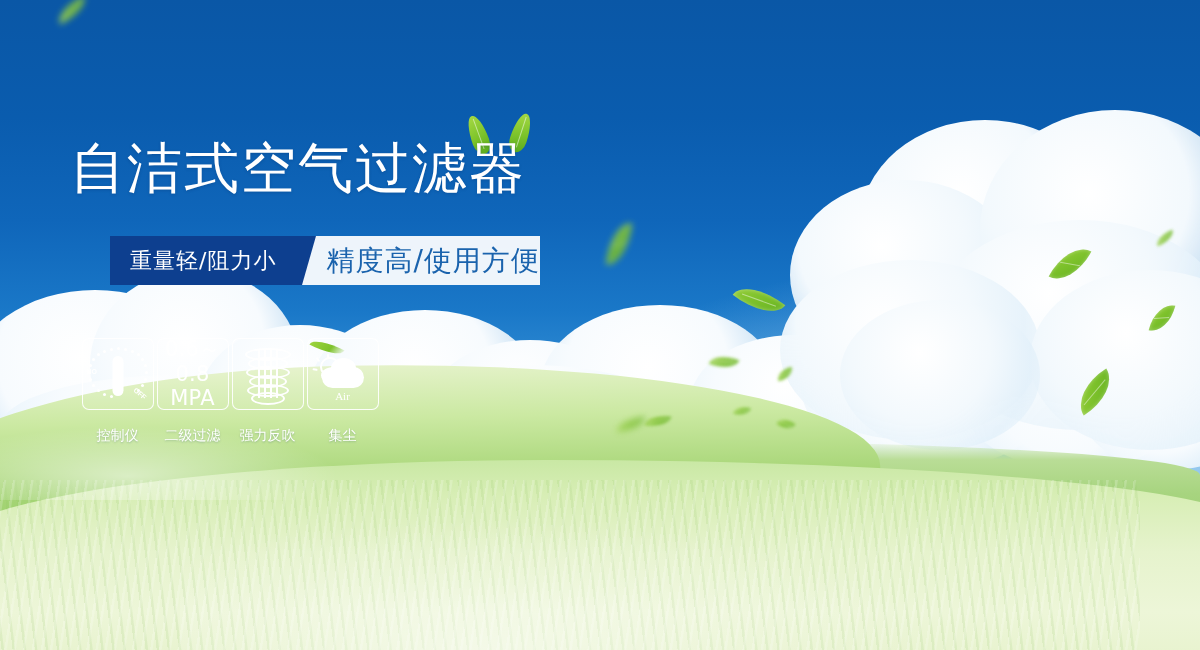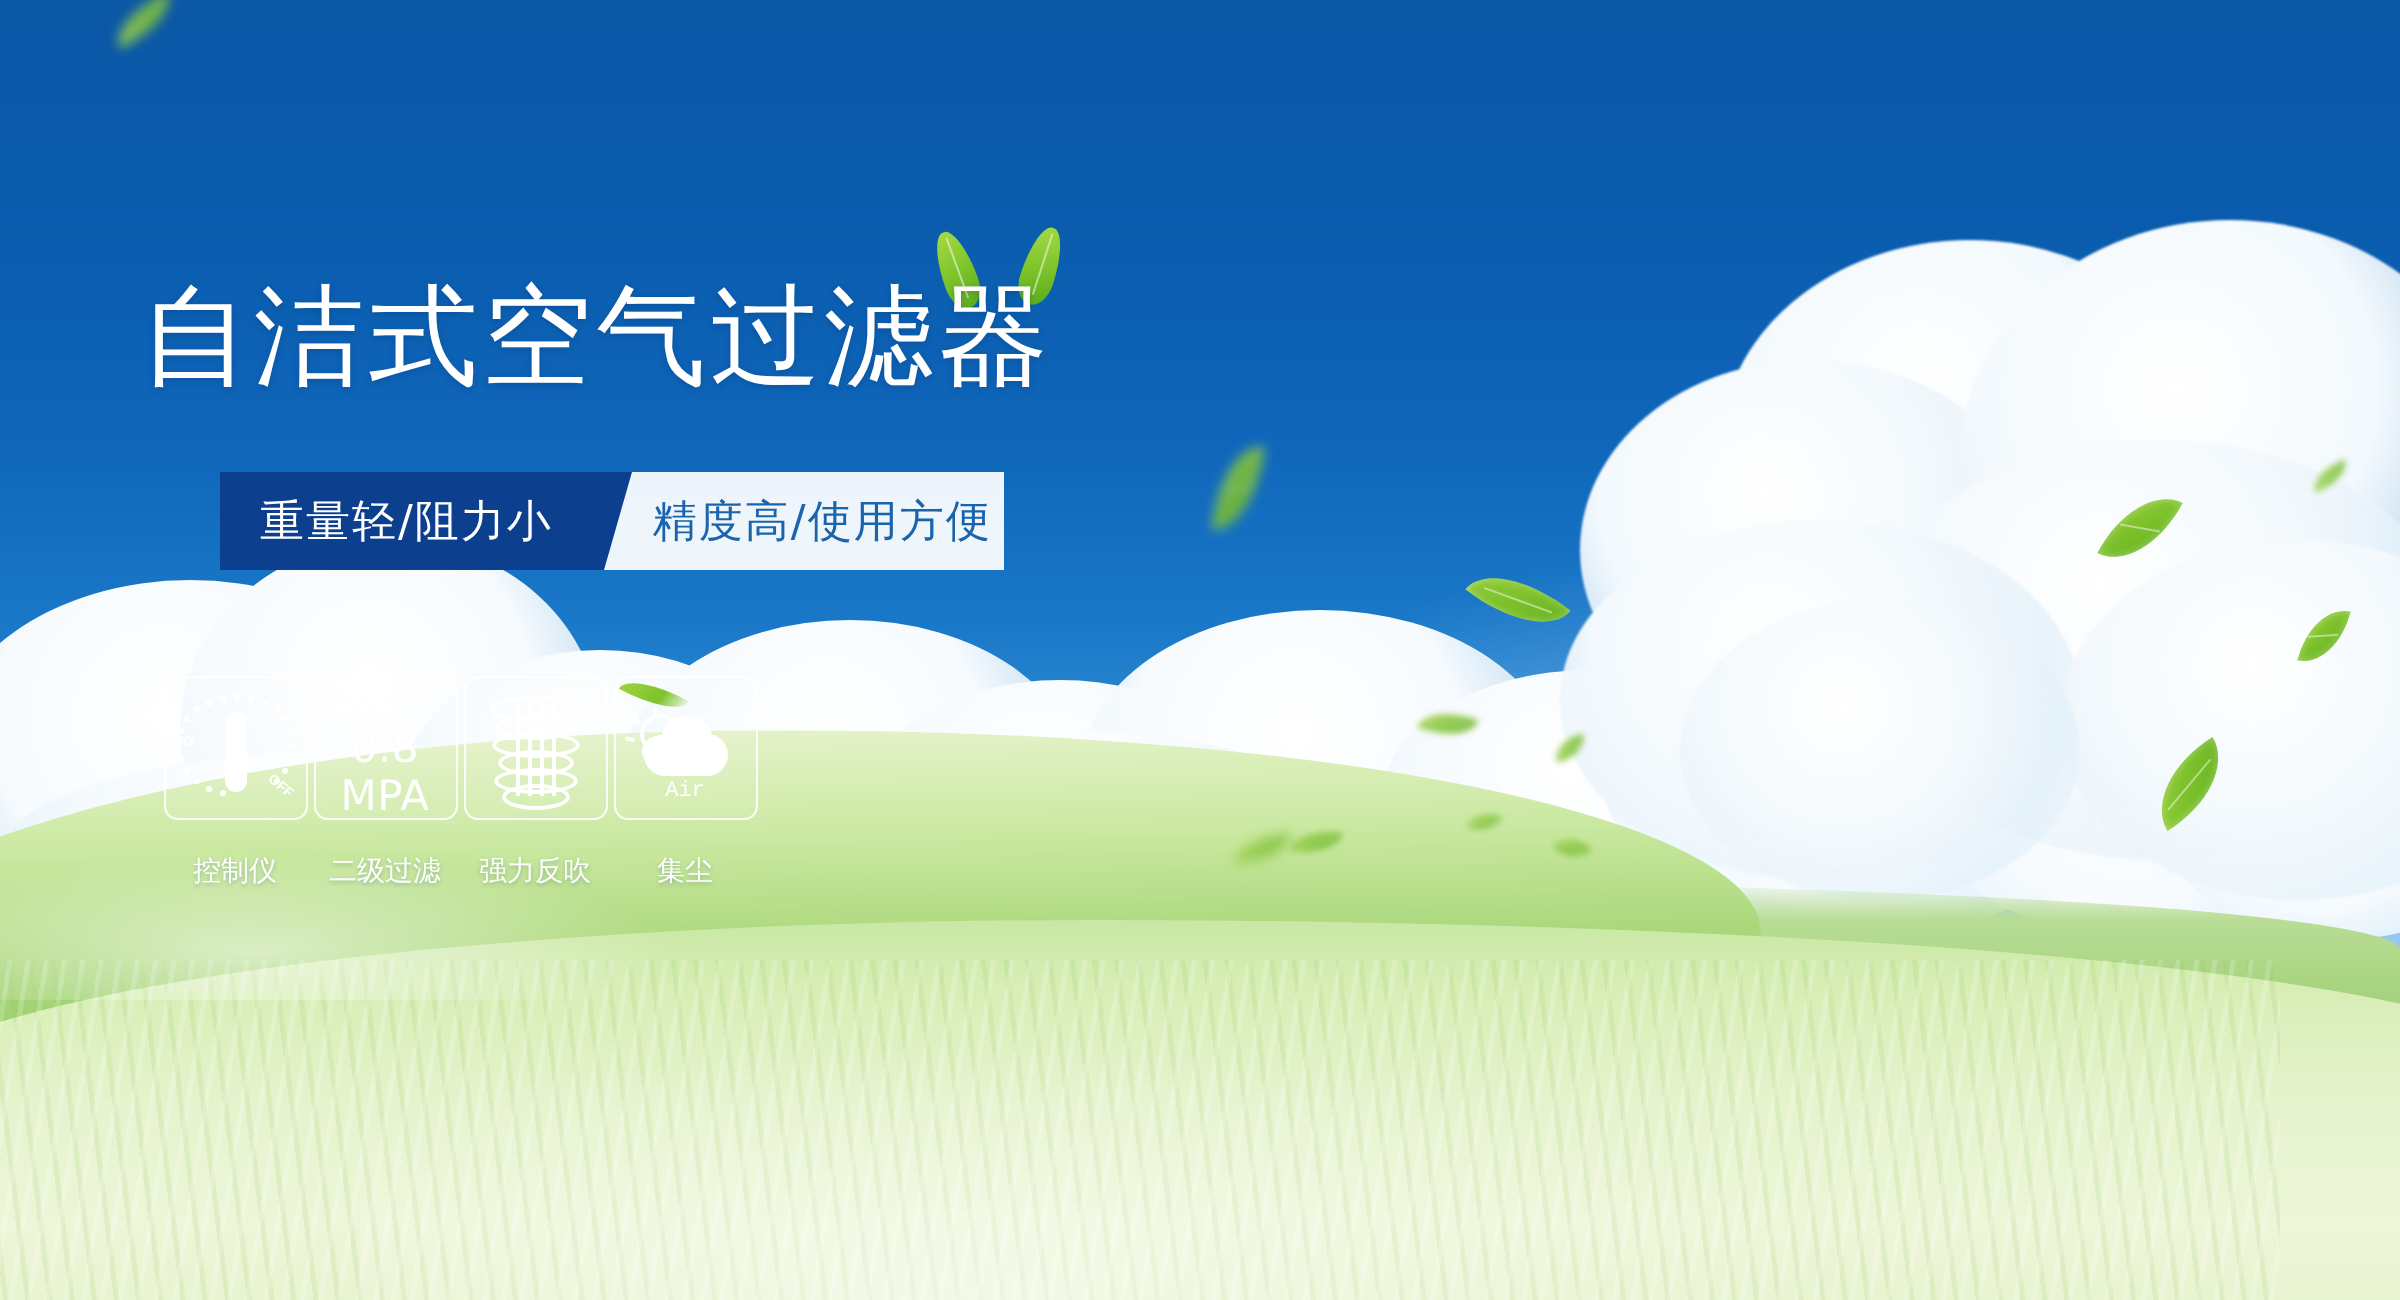--- a/index.html
+++ b/index.html
@@ -162,21 +162,21 @@
     border-color:#0d3f8f transparent transparent transparent;
   }
   .sub-right{
     flex:1;
     background:rgba(255,255,255,.93);
     display:flex;align-items:center;
     padding-left:24px;
     z-index:1;
   }
   .sub-right span{
-    color:#1a63ad;font-size:22px;letter-spacing:1px;
+    color:#1a63ad;font-size:28px;letter-spacing:1px;
     font-family:"DejaVu Sans","Liberation Sans",sans-serif;
     white-space:nowrap;
   }
 
   
   .features{
     position:absolute;left:80px;top:338px;
     display:flex;gap:0;
   }
   .feature{width:75px;display:flex;flex-direction:column;align-items:center;}
@@ -232,21 +232,21 @@
   }
   .cloudicon .cbump1{position:absolute;left:17px;bottom:19px;width:25px;height:21px;background:#fff;border-radius:50%;}
   .cloudicon .cbump2{position:absolute;left:7px;bottom:15px;width:17px;height:15px;background:#fff;border-radius:50%;}
   .cloudicon .sun{
     position:absolute;left:6px;bottom:21px;width:16px;height:16px;
     border:2.5px solid #fff;border-radius:50%;background:transparent;
   }
   .cloudicon .ray{position:absolute;background:#fff;width:2.2px;height:5px;border-radius:1px;}
   .cloudicon .airtxt{
     position:absolute;left:0;right:0;bottom:-4px;text-align:center;
-    color:#fff;font-size:11px;font-family:Liberation Mono, monospace;
+    color:#fff;font-size:11px;font-family:Liberation Serif, serif;
   }
   .cloudicon .streak{
     position:absolute;left:-4px;top:-8px;width:34px;height:11px;
     background:linear-gradient(100deg,#9fd53f 0%,#7ec22c 60%,rgba(126,194,44,0) 100%);
     border-radius:100% 0 100% 0;transform:rotate(28deg);
   }
 </style>
 </head>
 <body>
 

